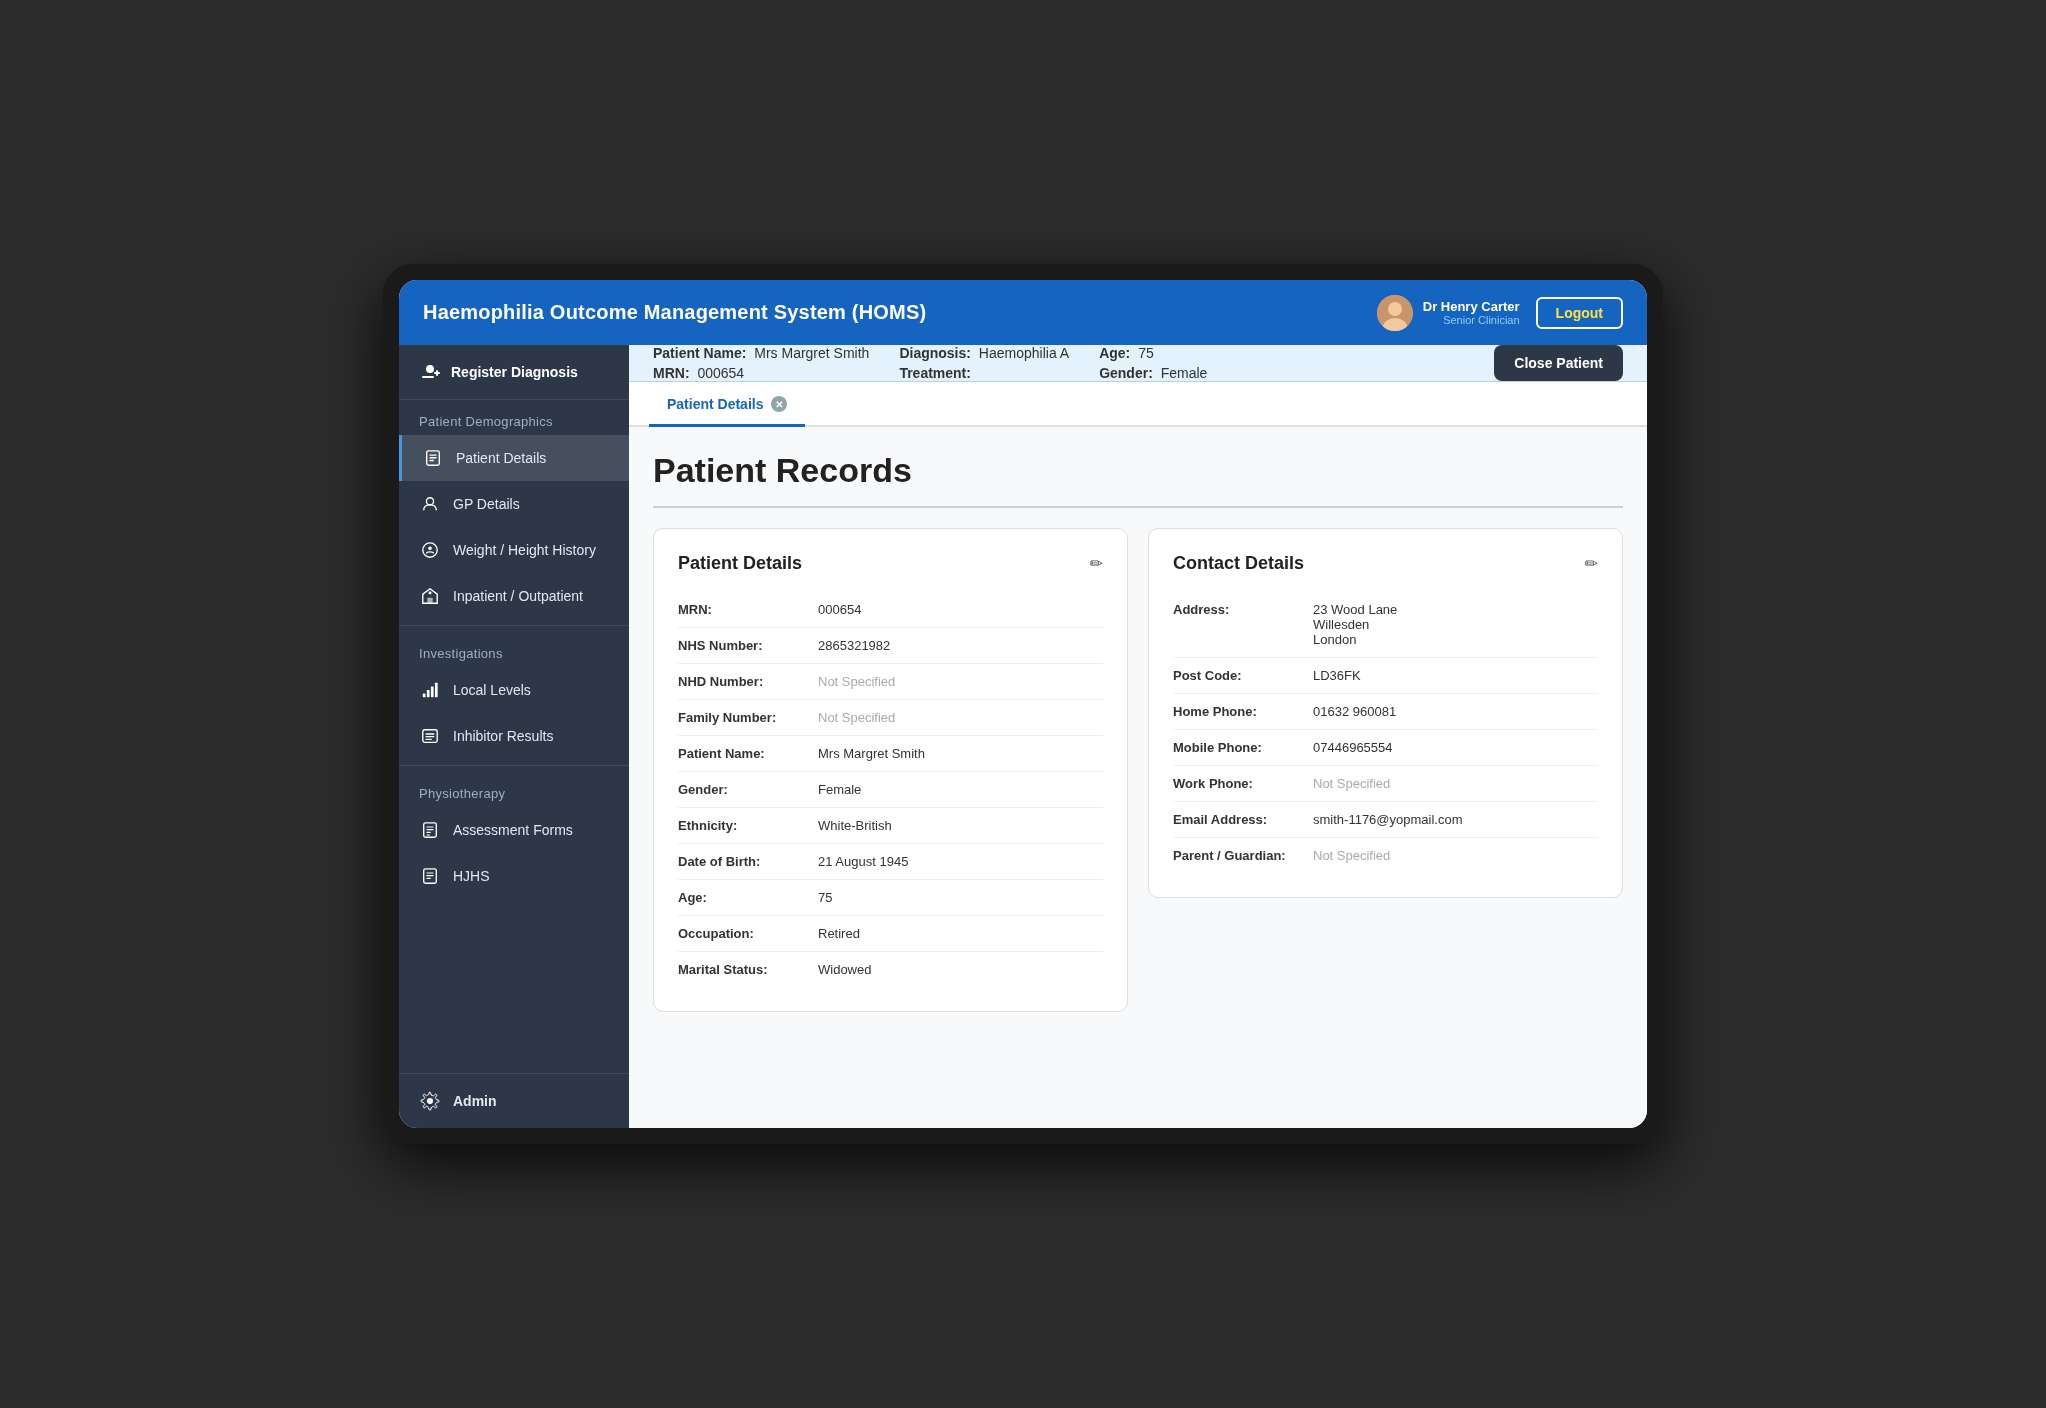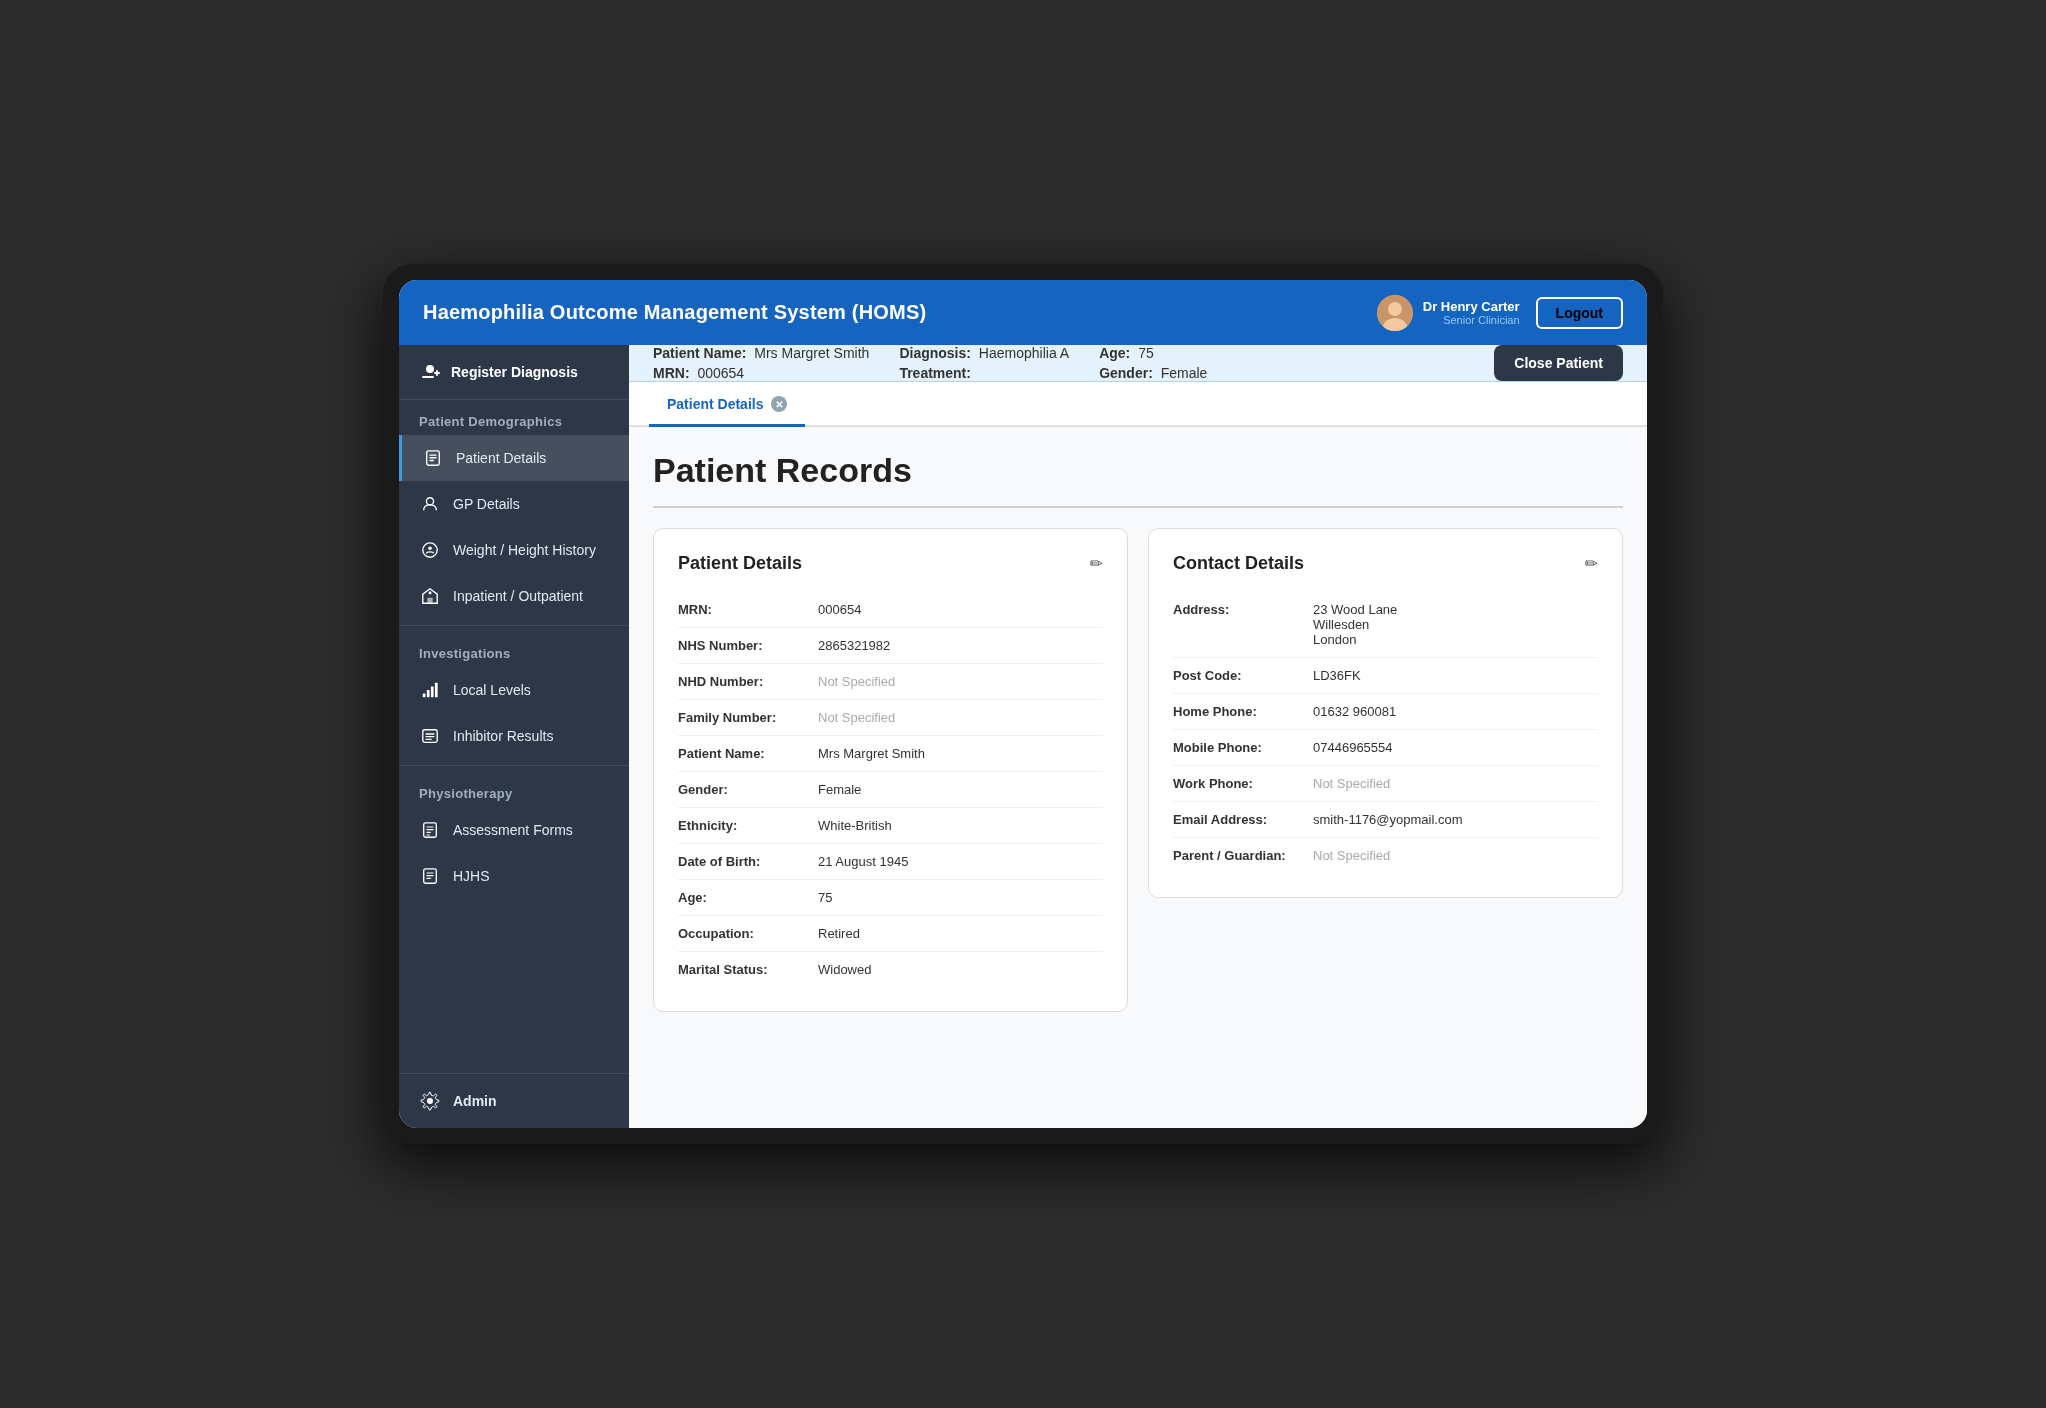--- a/index.html
+++ b/index.html
@@ -74,21 +74,21 @@
       font-size: 14px;
       color: #fff;
       font-weight: 600;
     }
     .user-text { text-align: right; }
     .user-name { color: #fff; font-size: 13px; font-weight: 600; }
     .user-role { color: #90caf9; font-size: 11px; }
     .logout-btn {
       background: transparent;
       border: 2px solid #fff;
-      color: #000000;
+      color: #fde047;
       padding: 6px 18px;
       border-radius: 6px;
       font-size: 14px;
       font-weight: 600;
       cursor: pointer;
     }
     
     .main-layout {
       display: flex;
       flex: 1;
@@ -110,21 +110,21 @@
       padding: 16px 20px;
       color: #fff;
       font-size: 14px;
       font-weight: 600;
       cursor: pointer;
       border-bottom: 1px solid rgba(255,255,255,0.1);
     }
     .sidebar-section-label {
       color: #a0aec0;
       font-size: 13px;
-      font-weight: 700;
+      font-weight: 400;
       padding: 14px 20px 6px;
       letter-spacing: 0.3px;
     }
     .sidebar-item {
       display: flex;
       align-items: center;
       gap: 12px;
       padding: 12px 20px;
       color: #e2e8f0;
       font-size: 14px;

